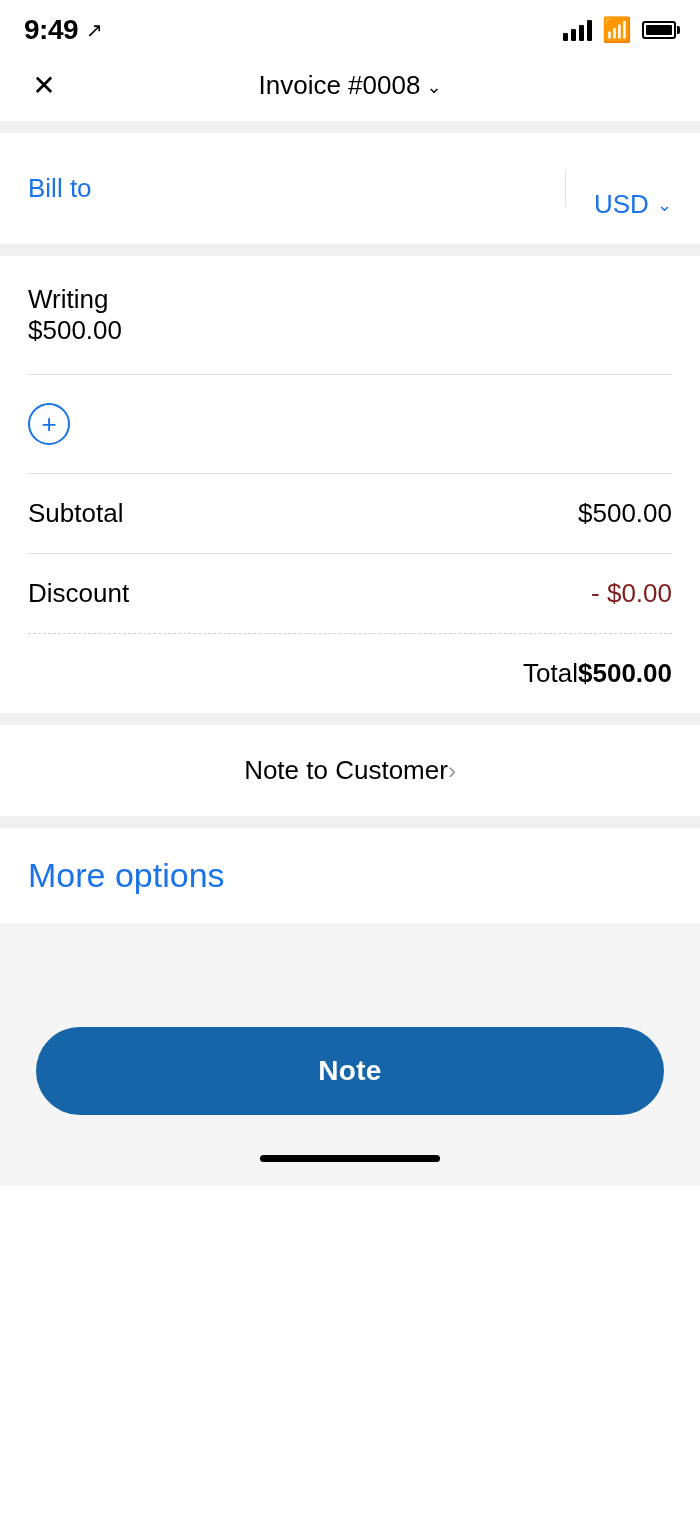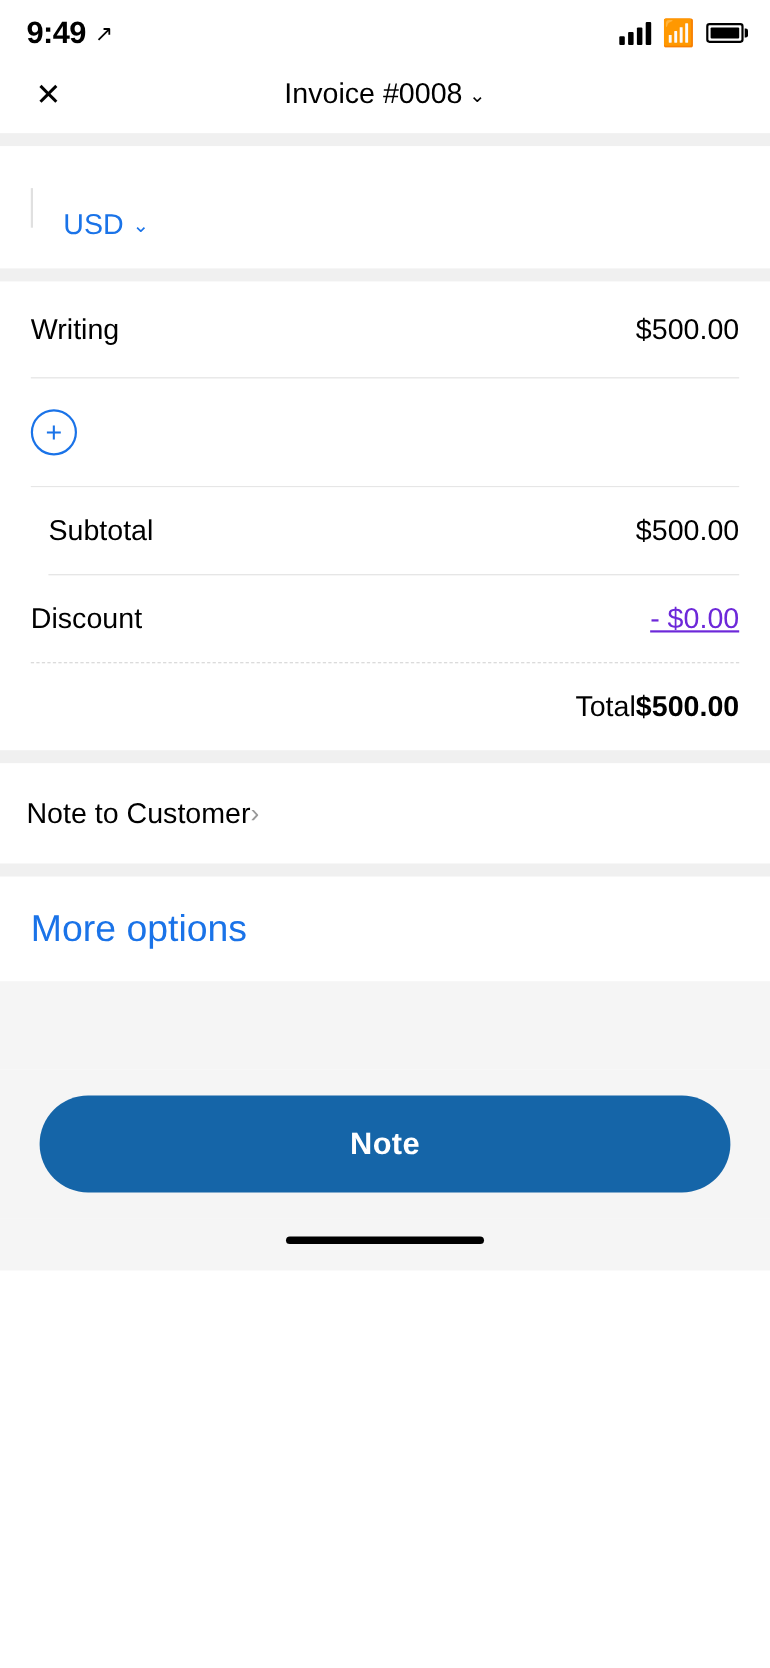--- a/index.html
+++ b/index.html
@@ -175,20 +175,21 @@
       background: #ffffff;
       padding: 0 28px;
     }
 
     .item-row {
       display: flex;
       align-items: flex-start;
       justify-content: space-between;
       padding: 28px 0;
       border-bottom: 1px solid #e0e0e0;
+      flex-direction: column;
     }
 
     .item-name {
       font-size: 26px;
       color: #000000;
       font-weight: 400;
     }
 
     .item-price {
       font-size: 26px;
@@ -239,38 +240,36 @@
     .totals-row {
       display: flex;
       align-items: center;
       justify-content: space-between;
       padding: 24px 0;
       border-bottom: 1px dashed #d0d0d0;
     }
 
     .totals-row.solid-border {
       border-bottom: 1px solid #e0e0e0;
-      margin-left: 16px;
     }
 
     .totals-label {
       font-size: 26px;
       color: #000000;
       font-weight: 400;
     }
 
     .totals-value {
       font-size: 26px;
       color: #000000;
       font-weight: 400;
     }
 
     .totals-value.blue {
-      color: #6d28d9;
-      text-decoration: underline;
+      color: #7f1d1d;
     }
 
     .total-row {
       display: flex;
       align-items: center;
       justify-content: flex-end;
       padding: 24px 0;
     }
 
     .total-label {
@@ -282,21 +281,21 @@
     .total-value {
       font-size: 26px;
       color: #000000;
       font-weight: 700;
     }
 
     
     .note-row {
       display: flex;
       align-items: center;
-      justify-content: flex-start;
+      justify-content: center;
       padding: 30px 24px;
       background: #ffffff;
       cursor: pointer;
     }
 
     .note-label {
       font-size: 26px;
       color: #000000;
       font-weight: 400;
     }
@@ -389,20 +388,21 @@
   </div>
   <div class="nav-title">
     <span style="font-size:26px;font-weight:500;">Invoice #0008</span>
     <span class="nav-title-chevron">⌄</span>
   </div>
 </div>
 
 <div class="section-divider"></div>
 
 <div class="bill-to-row">
+  <span class="bill-to-label">Bill to</span>
   <div class="bill-to-divider"></div>
   <div class="currency-selector">
     <span>USD</span>
     <span class="currency-chevron">⌄</span>
   </div>
 </div>
 
 <div class="section-divider"></div>
 
 <div class="items-section">

